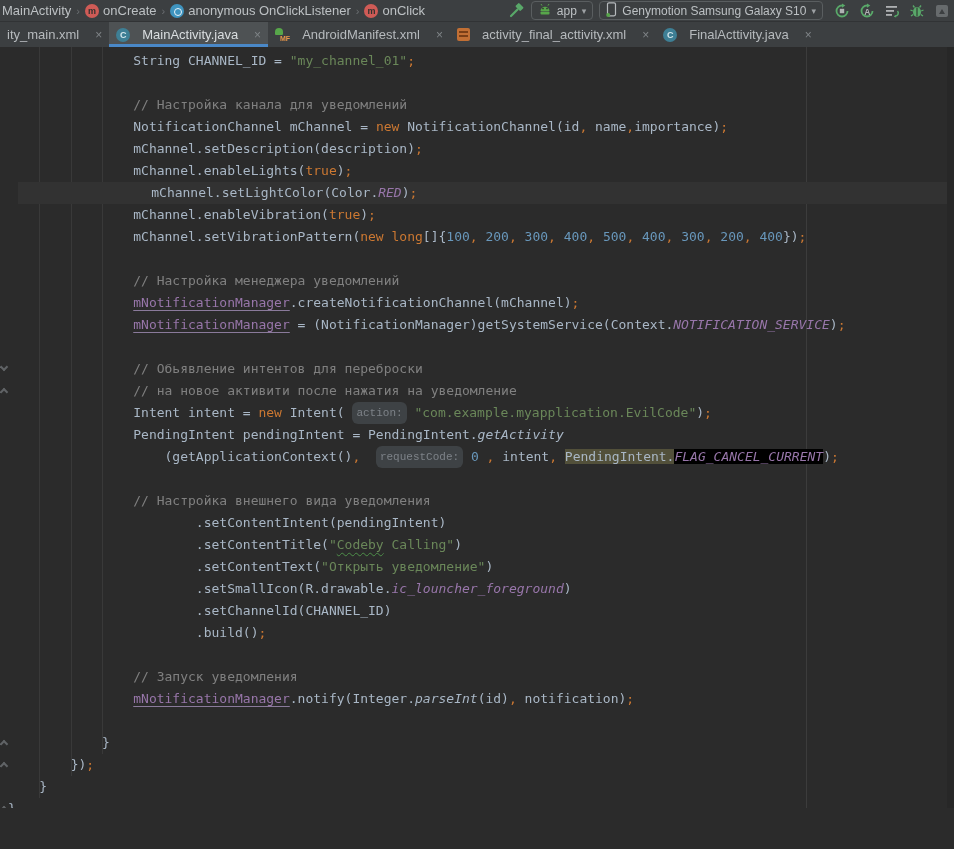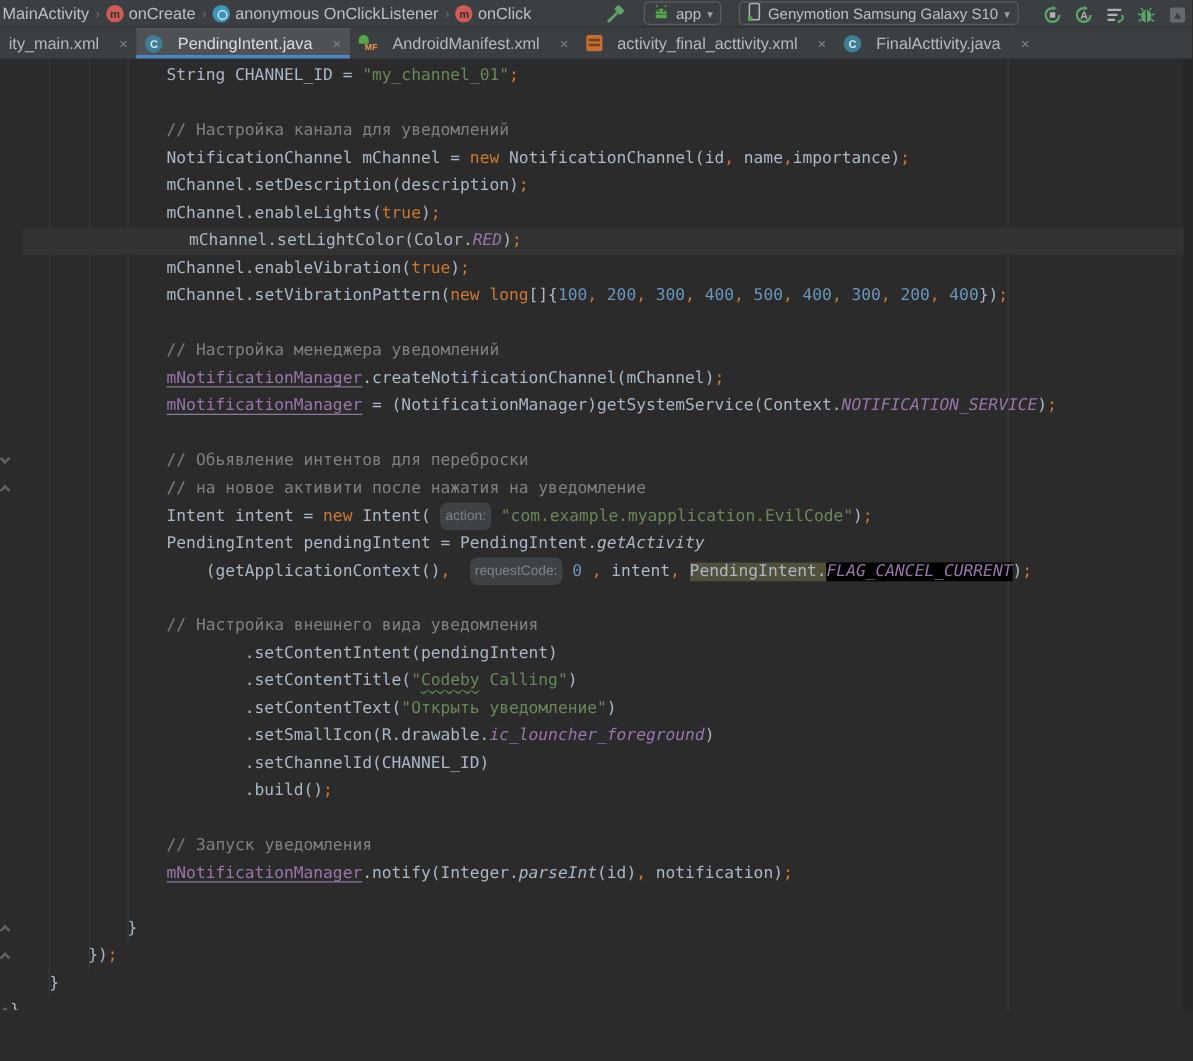--- a/index.html
+++ b/index.html
@@ -9,21 +9,21 @@
   
   .toolbar{height:22px;background:#3c3f41;display:flex;align-items:center;padding:0 4px 0 2px;
            border-bottom:1px solid #313335;flex:0 0 22px;}
   .breadcrumbs{display:flex;align-items:center;gap:4px;color:#bcc0c3;font-size:13px;white-space:nowrap;flex:1 1 auto;overflow:hidden;}
   .bc-sep{color:#6a6e71;font-size:11px;padding:0 1px;}
   .bc-ic{width:14px;height:14px;border-radius:50%;display:inline-flex;align-items:center;justify-content:center;
          font-size:9px;font-weight:bold;flex:0 0 14px;}
   .bc-ic.m{background:#cf5b56;color:#32312f;}
   .bc-ic.anon{background:#3f94bf;color:#e8f3f9;position:relative;}
   .bc-ic.anon::after{content:"";position:absolute;left:4px;top:4px;width:6px;height:6px;border:1.5px solid #eaf4fa;border-radius:50%;}
-  .toolbar-right{display:flex;align-items:flex-end;gap:14px;flex:0 0 auto;}
+  .toolbar-right{display:flex;align-items:center;gap:6px;flex:0 0 auto;}
   .tool-ic{width:17px;height:17px;display:inline-flex;align-items:center;justify-content:center;}
   .chip{display:flex;align-items:center;gap:5px;height:19px;border:1px solid #5a5e60;border-radius:4px;
         padding:0 6px;color:#bcc0c3;font-size:12px;white-space:nowrap;background:#3c3f41;}
   .caret{font-size:9px;color:#9da1a4;}
   .actions{display:flex;align-items:center;gap:8px;margin-left:4px;}
 
   
   .tabbar{height:25px;background:#3c3f41;display:flex;align-items:stretch;flex:0 0 25px;overflow:hidden;}
   .tab{display:flex;align-items:center;gap:12px;padding:0 7px;font-size:13px;color:#b6babd;white-space:nowrap;position:relative;}
   .tab.active{background:#4e5254;color:#dadee0;box-shadow:inset 0 -3px 0 #4a88c7;}
@@ -50,21 +50,21 @@
   .t-o{color:#cc7832;}
   .t-s{color:#6a8759;}
   .t-w{color:#6a8759;text-decoration:underline wavy #4d8f49;text-decoration-thickness:1px;text-underline-offset:3px;}
   .t-n{color:#6897bb;}
   .t-c{color:#808080;}
   .t-k{color:#9876aa;font-style:italic;}
   .t-f{color:#9876aa;text-decoration:underline;text-decoration-color:#8a7a9b;text-underline-offset:3px;}
   .t-m{color:#a9b7c6;font-style:italic;}
   .t-P{color:#a9b7c6;background:#52503a;}
   .t-K{color:#9876aa;font-style:italic;background:#000000;}
-  .t-h{display:inline-block;font-family:Liberation Sans, sans-serif;font-size:11px;line-height:14px;
+  .t-h{display:inline-block;font-family:Liberation Mono, monospace;font-size:11px;line-height:14px;
        color:#7d8288;background:#3e4245;border-radius:6px;padding:4px 4px;vertical-align:1px;}
 
   .fold{position:absolute;left:1px;width:6px;height:6px;border:solid #606366;border-width:2px 2px 0 0;z-index:4;}
   .fold.up{transform:rotate(-45deg);top:9px;}
   .fold.down{transform:rotate(135deg);top:6px;}
 </style>
 </head>
 <body>
 
 <div class="app">
@@ -153,21 +153,21 @@
     </div>
   </div>
 
   <div class="tabbar" id="tabbar">
       <div class="tab">
         <span>ity_main.xml</span>
         <span class="tab-close">×</span>
       </div>
       <div class="tab active">
         <span class="ic-java">C</span>
-        <span>PendingIntent.java</span>
+        <span>MainActivity.java</span>
         <span class="tab-close">×</span>
       </div>
       <div class="tab">
         <span class="ic-manifest">
           <span class="adot"></span>
           <span class="mf">MF</span>
         </span>
         <span>AndroidManifest.xml</span>
         <span class="tab-close">×</span>
       </div>

